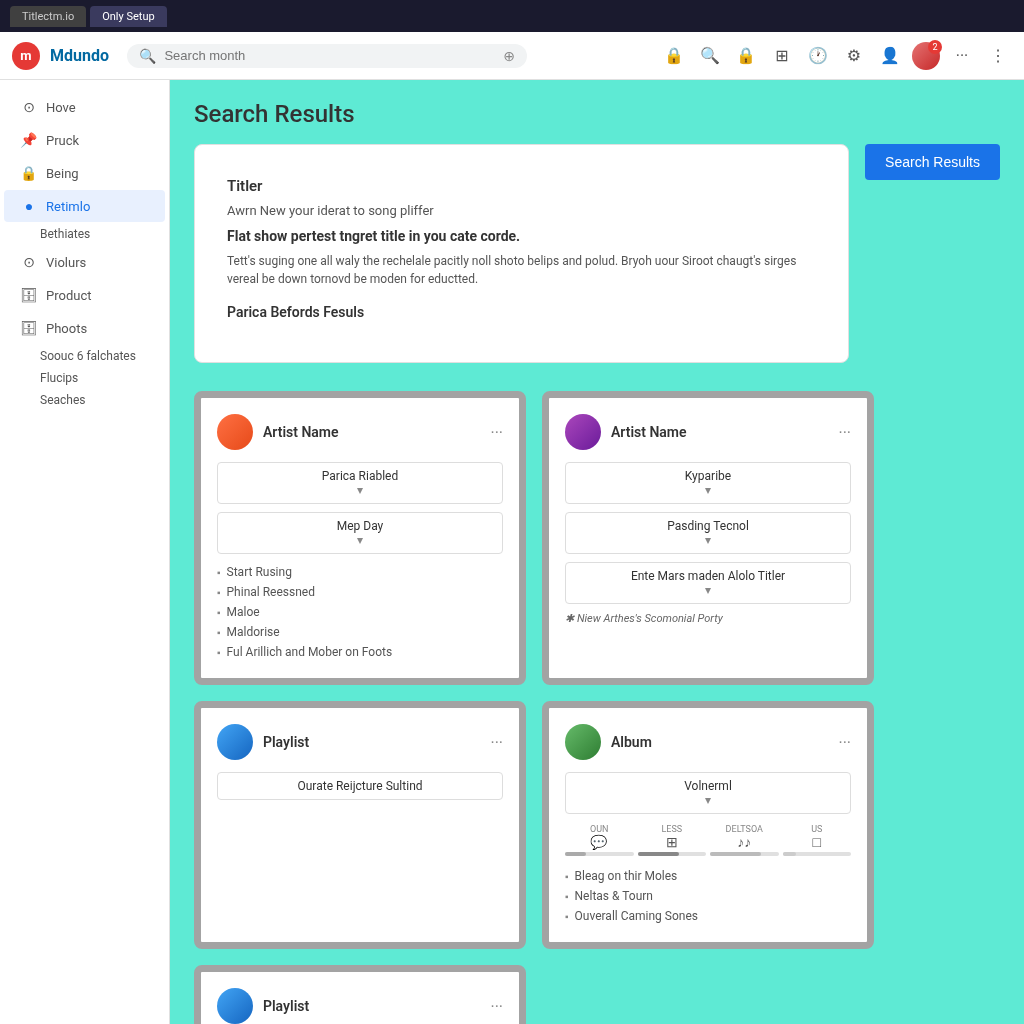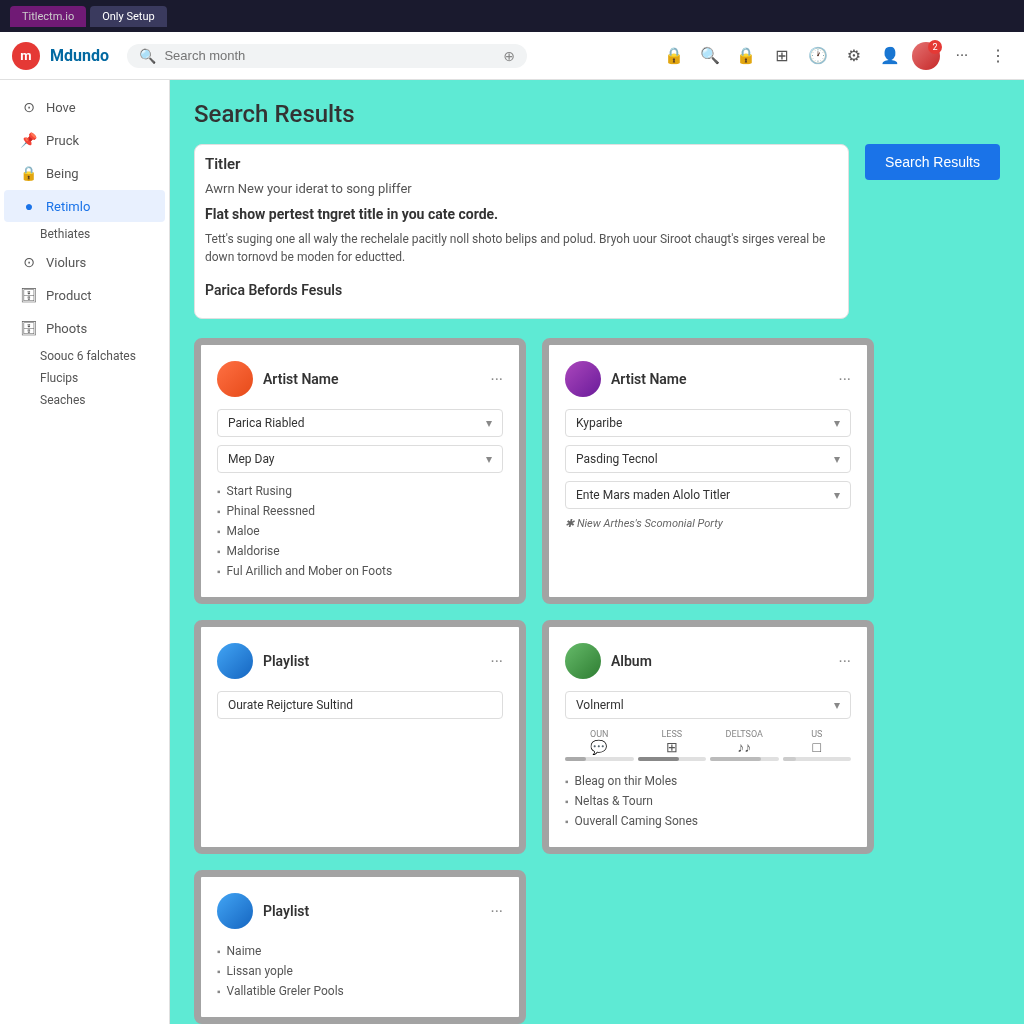--- a/index.html
+++ b/index.html
@@ -1,21 +1,21 @@
 <!DOCTYPE html>
 <html><head>
   <meta charset="utf-8">
   <style>
     * { box-sizing: border-box; margin: 0; padding: 0; }
     body { font-family: -apple-system, BlinkMacSystemFont, 'Segoe UI', Roboto, sans-serif; background: #f5f5f5; color: #333; font-size: 13px; }
 
     
     .topbar { background: #1a1a2e; display: flex; align-items: center; padding: 0 10px; height: 32px; }
     .topbar-tabs { display: flex; gap: 4px; }
-    .topbar-tab { background: #701a75; color: #ccc; padding: 4px 12px; border-radius: 4px 4px 0 0; font-size: 11px; cursor: pointer; }
+    .topbar-tab { background: #404040; color: #ccc; padding: 4px 12px; border-radius: 4px 4px 0 0; font-size: 11px; cursor: pointer; }
     .topbar-tab.active { background: #3a3a5e; color: #fff; }
 
     
     .header { background: #fff; display: flex; align-items: center; padding: 0 12px; height: 48px; border-bottom: 1px solid #e0e0e0; gap: 10px; }
     .logo-icon { width: 28px; height: 28px; background: #e53935; border-radius: 50%; display: flex; align-items: center; justify-content: center; color: #fff; font-weight: bold; font-size: 13px; flex-shrink: 0; }
     .logo-text { font-weight: 700; font-size: 16px; color: #0369a1; margin-right: 8px; }
     .search-bar { display: flex; align-items: center; background: #f1f3f4; border-radius: 20px; padding: 4px 12px; flex: 1; max-width: 400px; gap: 8px; }
     .search-bar input { border: none; background: transparent; outline: none; font-size: 13px; width: 100%; color: #333; }
     .header-icons { display: flex; align-items: center; gap: 8px; margin-left: auto; }
     .header-icon { width: 28px; height: 28px; display: flex; align-items: center; justify-content: center; cursor: pointer; color: #555; font-size: 16px; border-radius: 50%; }
@@ -31,21 +31,21 @@
     .sidebar-item { display: flex; align-items: center; gap: 8px; padding: 8px 16px; cursor: pointer; color: #555; font-size: 13px; border-radius: 4px; margin: 1px 4px; }
     .sidebar-item.active { background: #e8f0fe; color: #1a73e8; }
     .sidebar-item .icon { font-size: 14px; width: 18px; text-align: center; }
     .sidebar-sub { padding: 4px 16px 4px 40px; cursor: pointer; color: #555; font-size: 12px; }
 
     
     .main { flex: 1; padding: 20px 24px; overflow-y: auto; background: #5eead4; }
     .page-title { font-size: 24px; font-weight: 500; color: #333; margin-bottom: 16px; }
 
     
-    .info-card { background: #fff; border: 1px solid #e0e0e0; border-radius: 8px; padding: 10px; margin-bottom: 3px; max-width: 660px; }
+    .info-card { background: #fff; border: 1px solid #e0e0e0; border-radius: 8px; padding: 32px; margin-bottom: 12px; max-width: 660px; }
     .info-card-title { font-size: 15px; font-weight: 600; margin-bottom: 8px; }
     .info-card-subtitle { color: #555; font-size: 13px; margin-bottom: 10px; }
     .info-card-bold { font-size: 14px; font-weight: 700; margin-bottom: 8px; }
     .info-card-text { font-size: 12px; color: #555; line-height: 1.5; }
     .filter-section { margin-top: 16px; }
     .filter-title { font-size: 14px; font-weight: 600; margin-bottom: 10px; }
     .filter-input { border: 1px solid #ddd; border-radius: 4px; padding: 8px 12px; font-size: 13px; color: #555; width: 100%; }
 
     
     .search-results-btn { background: #1a73e8; color: #fff; border: none; border-radius: 4px; padding: 10px 20px; font-size: 14px; font-weight: 500; cursor: pointer; }
@@ -54,21 +54,21 @@
     .cards-grid { display: grid; grid-template-columns: 1fr 1fr; gap: 16px; max-width: 680px; }
     .card { background: #fff; border: 7px solid #a3a3a3; border-radius: 8px; padding: 16px; }
     .card-header { display: flex; align-items: center; gap: 10px; margin-bottom: 12px; }
     .card-avatar { width: 36px; height: 36px; border-radius: 50%; background: #888; flex-shrink: 0; overflow: hidden; }
     .card-avatar.orange { background: linear-gradient(135deg, #ff7043, #e64a19); }
     .card-avatar.blue { background: linear-gradient(135deg, #42a5f5, #1565c0); }
     .card-avatar.green { background: linear-gradient(135deg, #66bb6a, #2e7d32); }
     .card-avatar.purple { background: linear-gradient(135deg, #ab47bc, #6a1b9a); }
     .card-title { font-size: 14px; font-weight: 600; flex: 1; }
     .card-menu { color: #888; cursor: pointer; font-size: 16px; }
-    .dropdown-btn { display: flex; align-items: center; justify-content: space-between; border: 1px solid #ddd; border-radius: 4px; padding: 6px 10px; font-size: 12px; color: #333; cursor: pointer; margin-bottom: 8px; background: #fff; }
+    .dropdown-btn { display: flex; align-items: center; justify-content: space-between; border: 1px solid #ddd; border-radius: 4px; padding: 6px 10px; font-size: 12px; color: #333; cursor: pointer; margin-bottom: 8px; background: #fff; flex-direction: column; }
     .dropdown-btn .chevron { color: #888; }
     .card-list { list-style: none; padding: 0; margin-top: 8px; }
     .card-list li { display: flex; align-items: center; gap: 6px; font-size: 12px; color: #555; padding: 3px 0; }
     .card-list li::before { content: "▪"; color: #888; font-size: 10px; }
     .card-note { font-size: 11px; color: #666; font-style: italic; margin-top: 8px; }
 
     
     .album-stats { display: grid; grid-template-columns: 1fr 1fr 1fr 1fr; gap: 4px; margin: 10px 0; }
     .stat-label { font-size: 9px; color: #888; text-align: center; }
     .stat-icon { font-size: 14px; text-align: center; color: #555; }

